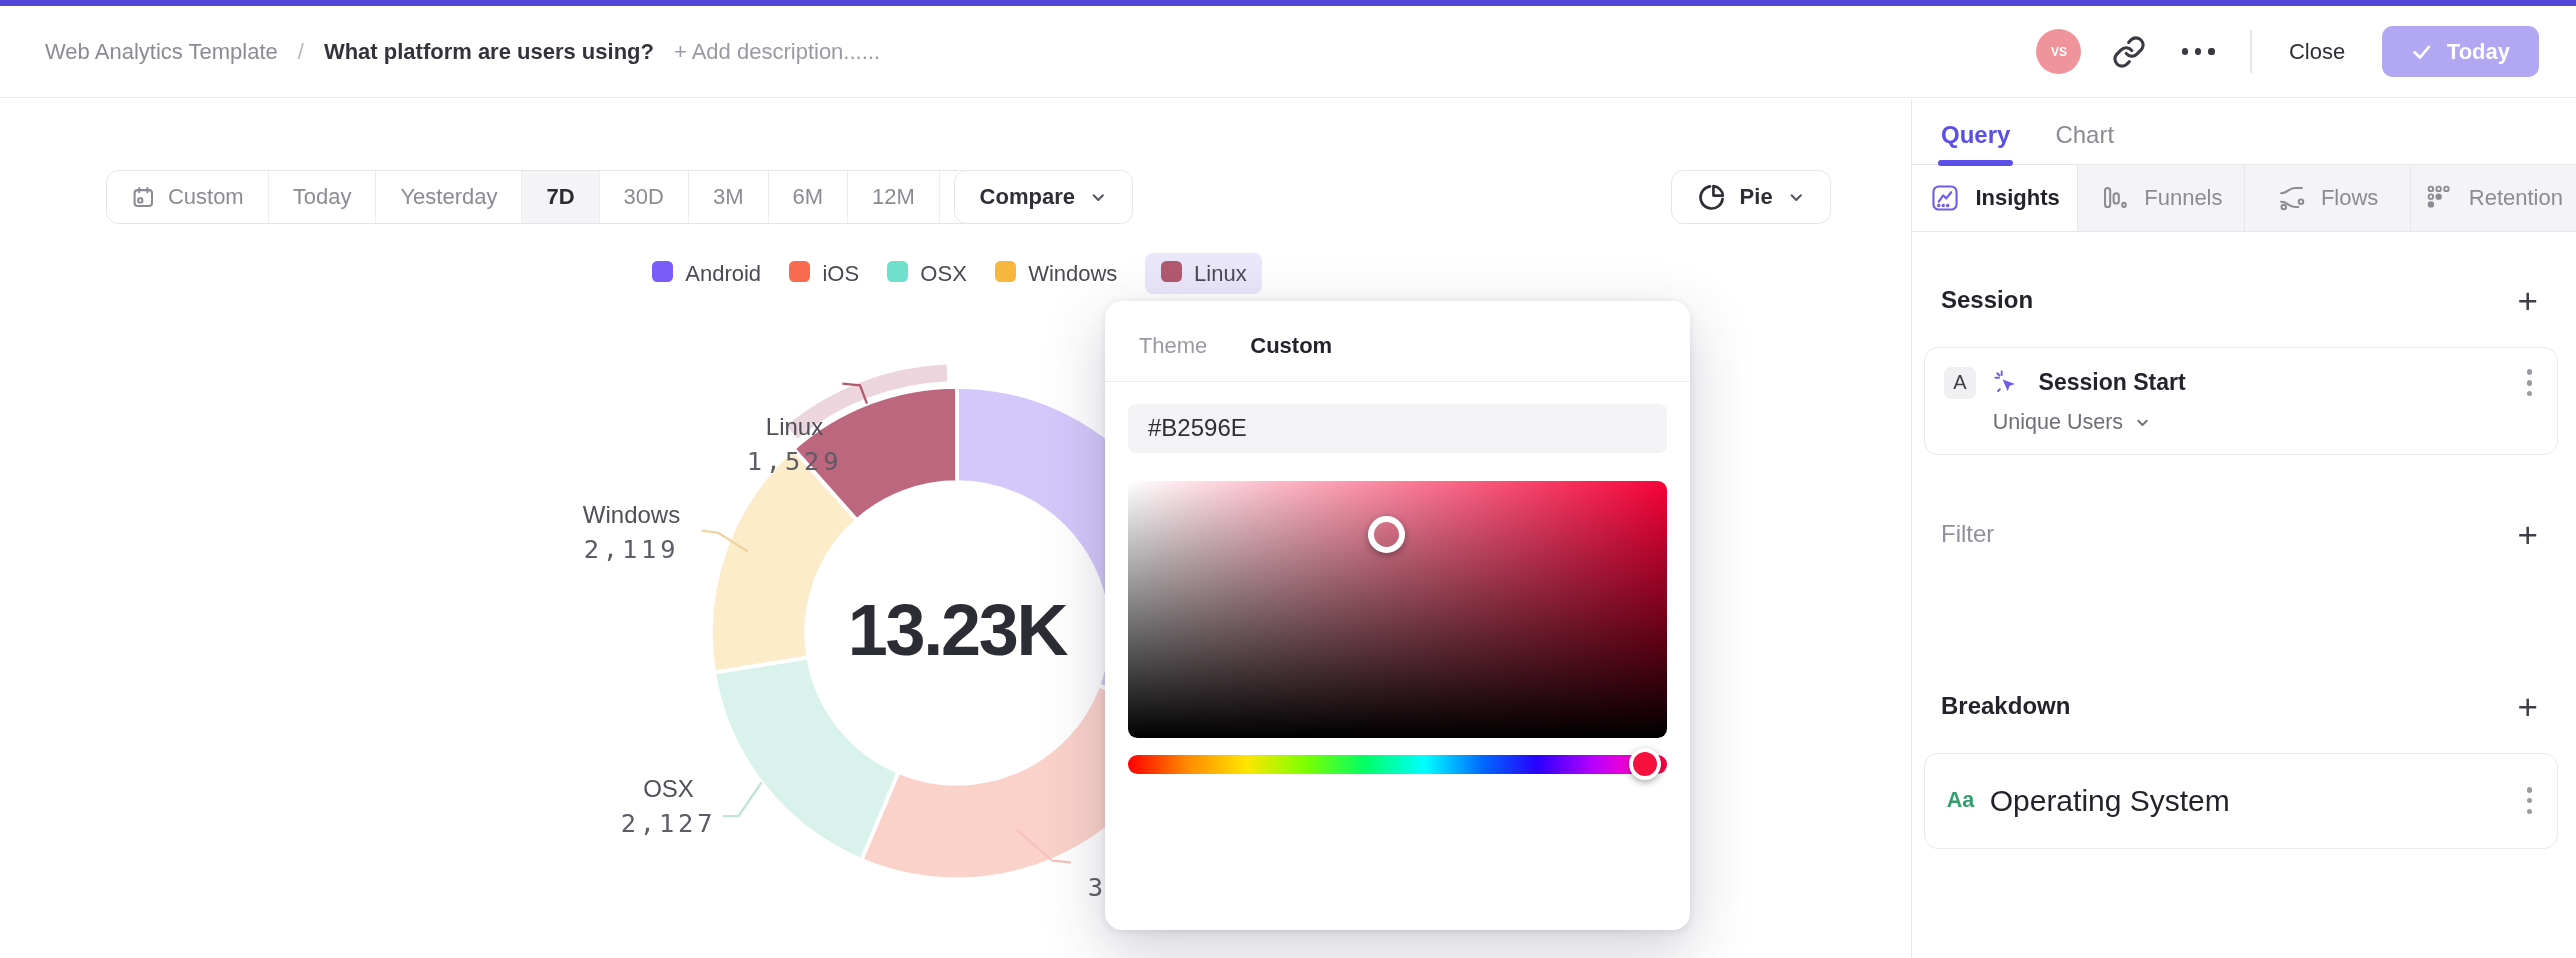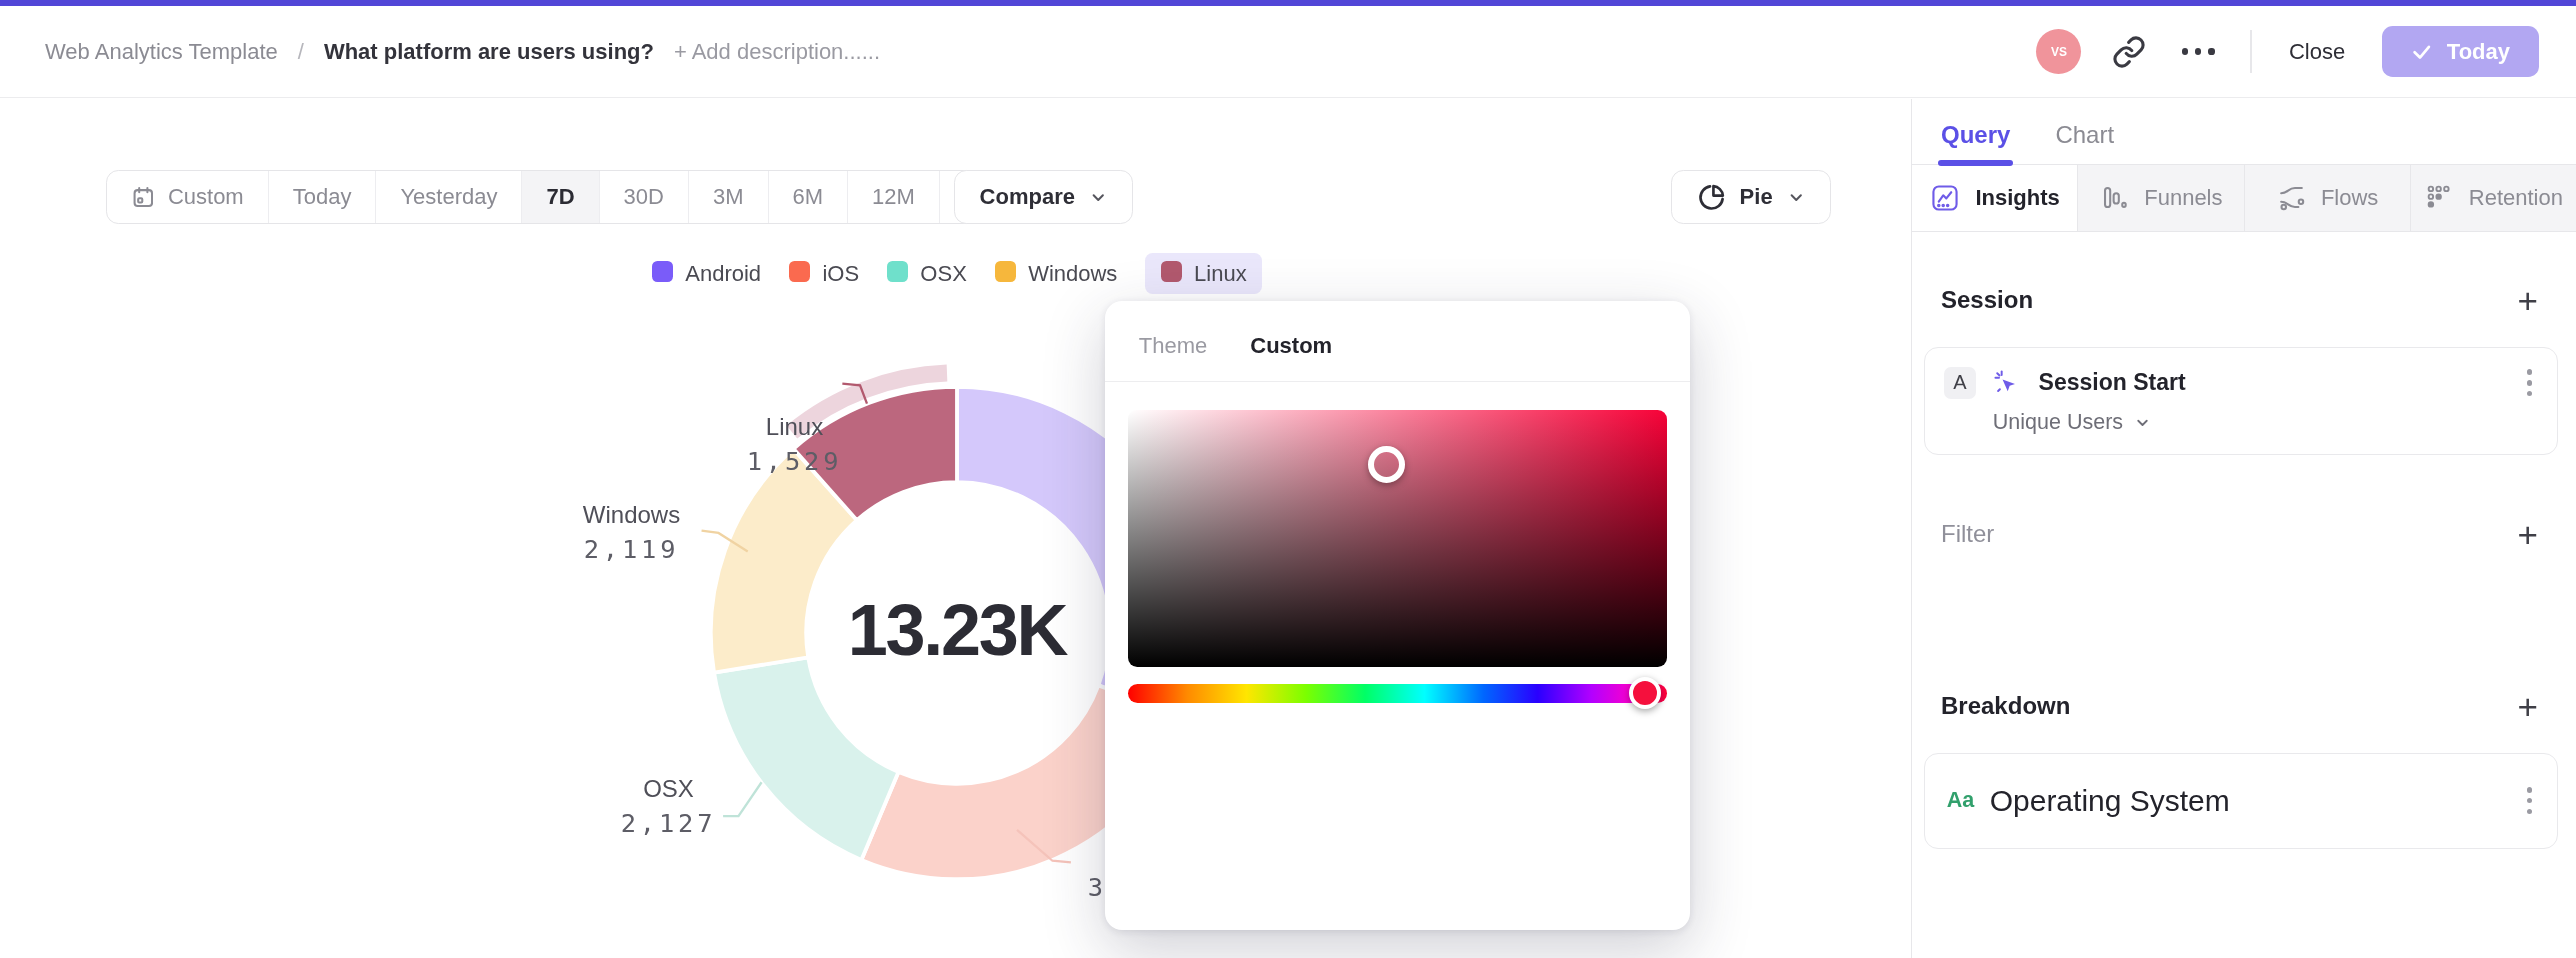--- a/index.html
+++ b/index.html
@@ -340,20 +340,21 @@
     <div class="c-name">iOS</div>
     <div class="c-val">3,402</div>
   </div>
 
   <div class="color-popup">
     <div class="cp-tabs">
       <span class="cp-tab">Theme</span>
       <span class="cp-tab active">Custom</span>
     </div>
     <div class="cp-divider"></div>
+    <div class="hex-field">#B2596E</div>
     <div class="grad-box">
       <div class="grad-handle"></div>
     </div>
     <div class="hue-bar">
       <div class="hue-handle"></div>
     </div>
   </div>
 </main>
 
 <aside class="sidebar">

